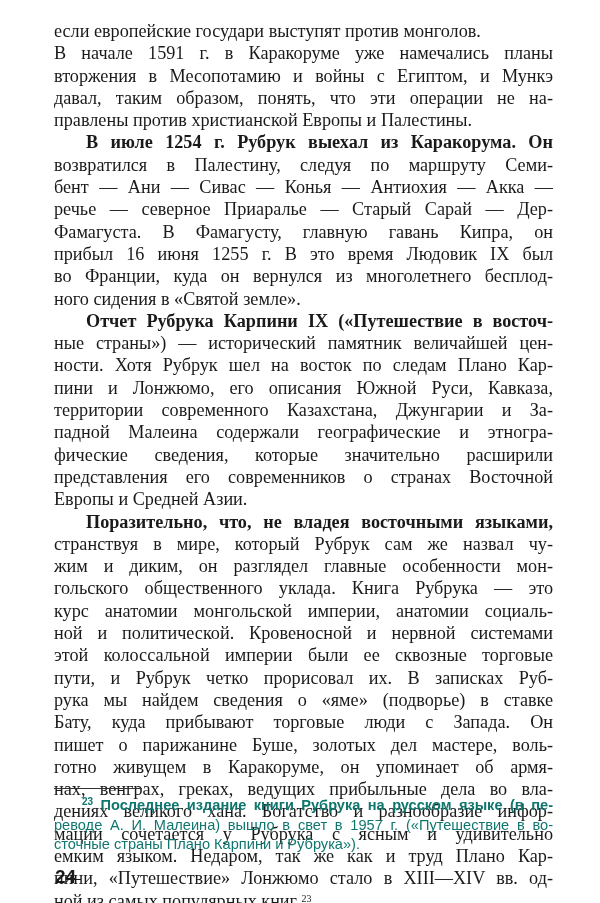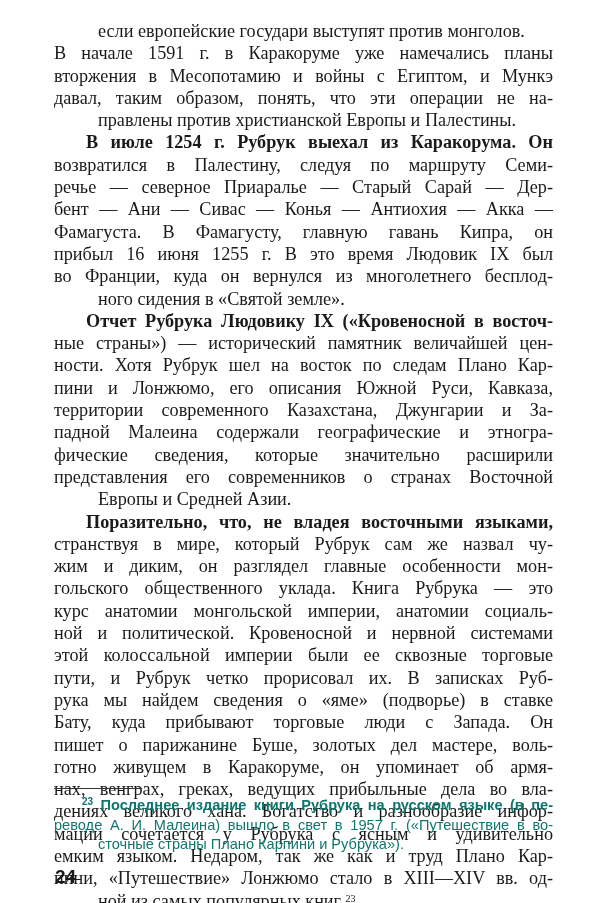--- a/index.html
+++ b/index.html
@@ -1,21 +1,21 @@
 <!DOCTYPE html>
 <html><head>
 <meta charset="utf-8">
 <style>
   html, body { margin:0; padding:0; background:#ffffff; }
   body { width:600px; height:903px; position:relative; overflow:hidden; }
   .page { position:absolute; left:54px; top:20px; width:499px; color:#1a1a1a;
           font-family:"Liberation Serif", "DejaVu Serif", serif; }
   .line { height:22.3px; line-height:22.3px; font-size:18.2px; white-space:nowrap;
           text-align:justify; text-align-last:justify; }
-  .line.last { text-align-last:left;margin-left:44px; }
+  .line.last { text-align-last:left; }
   .line.indent { padding-left:32px;font-weight:bold; }
   .rule { position:absolute; left:54px; top:788px; width:88px; height:1px; background:#333; }
   .fn { position:absolute; left:54px; top:796px; width:499px;
         font-family:"Liberation Sans", "DejaVu Sans", sans-serif; color:#0f766e; }
   .fn .line { height:19.5px; line-height:19.5px; font-size:14.6px; }
   .fn .line.indent { padding-left:28px; }
   sup { font-size:10px; vertical-align:5px; line-height:0; }
   .pagenum { position:absolute; left:55px; top:866px; font-size:19px; font-weight:bold;
              font-family:"Liberation Sans", "DejaVu Sans", sans-serif; color:#1a1a1a; }
 </style>
@@ -23,27 +23,27 @@
 <body>
 
 <div class="page" id="main">
     <div class="line last"><span>если европейские государи выступят против монголов.</span></div>
     <div class="line"><span>В начале 1591 г. в Каракоруме уже намечались планы</span></div>
     <div class="line"><span>вторжения в Месопотамию и войны с Египтом, и Мункэ</span></div>
     <div class="line"><span>давал, таким образом, понять, что эти операции не на-</span></div>
     <div class="line last"><span>правлены против христианской Европы и Палестины.</span></div>
     <div class="line indent"><span>В июле 1254 г. Рубрук выехал из Каракорума. Он</span></div>
     <div class="line"><span>возвратился в Палестину, следуя по маршруту Семи-</span></div>
+    <div class="line"><span>бент — Ани — Сивас — Конья — Антиохия — Акка —</span></div>
     <div class="line"><span>речье — северное Приаралье — Старый Сарай — Дер-</span></div>
-    <div class="line"><span>бент — Ани — Сивас — Конья — Антиохия — Акка —</span></div>
     <div class="line"><span>Фамагуста. В Фамагусту, главную гавань Кипра, он</span></div>
     <div class="line"><span>прибыл 16 июня 1255 г. В это время Людовик IX был</span></div>
     <div class="line"><span>во Франции, куда он вернулся из многолетнего бесплод-</span></div>
     <div class="line last"><span>ного сидения в «Святой земле».</span></div>
-    <div class="line indent"><span>Отчет Рубрука Людовику IX («Кровеносной в восточ-</span></div>
+    <div class="line indent"><span>Отчет Рубрука Карпини IX («Путешествие в восточ-</span></div>
     <div class="line"><span>ные страны») — исторический памятник величайшей цен-</span></div>
     <div class="line"><span>ности. Хотя Рубрук шел на восток по следам Плано Кар-</span></div>
     <div class="line"><span>пини и Лонжюмо, его описания Южной Руси, Кавказа,</span></div>
     <div class="line"><span>территории современного Казахстана, Джунгарии и За-</span></div>
     <div class="line"><span>падной Малеина содержали географические и этногра-</span></div>
     <div class="line"><span>фические сведения, которые значительно расширили</span></div>
     <div class="line"><span>представления его современников о странах Восточной</span></div>
     <div class="line last"><span>Европы и Средней Азии.</span></div>
     <div class="line indent"><span>Поразительно, что, не владея восточными языками,</span></div>
     <div class="line"><span>странствуя в мире, который Рубрук сам же назвал чу-</span></div>

